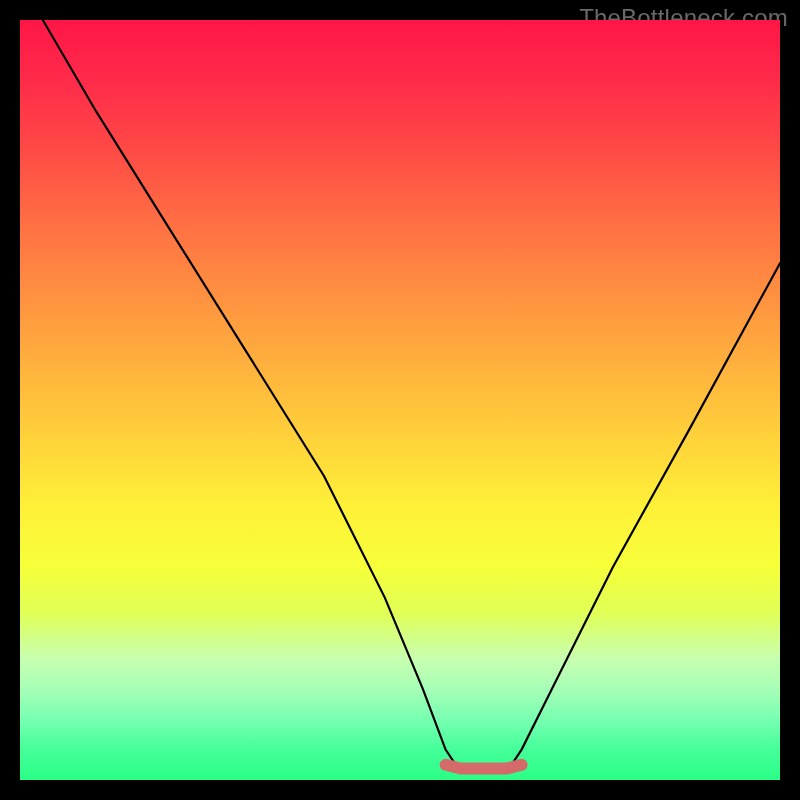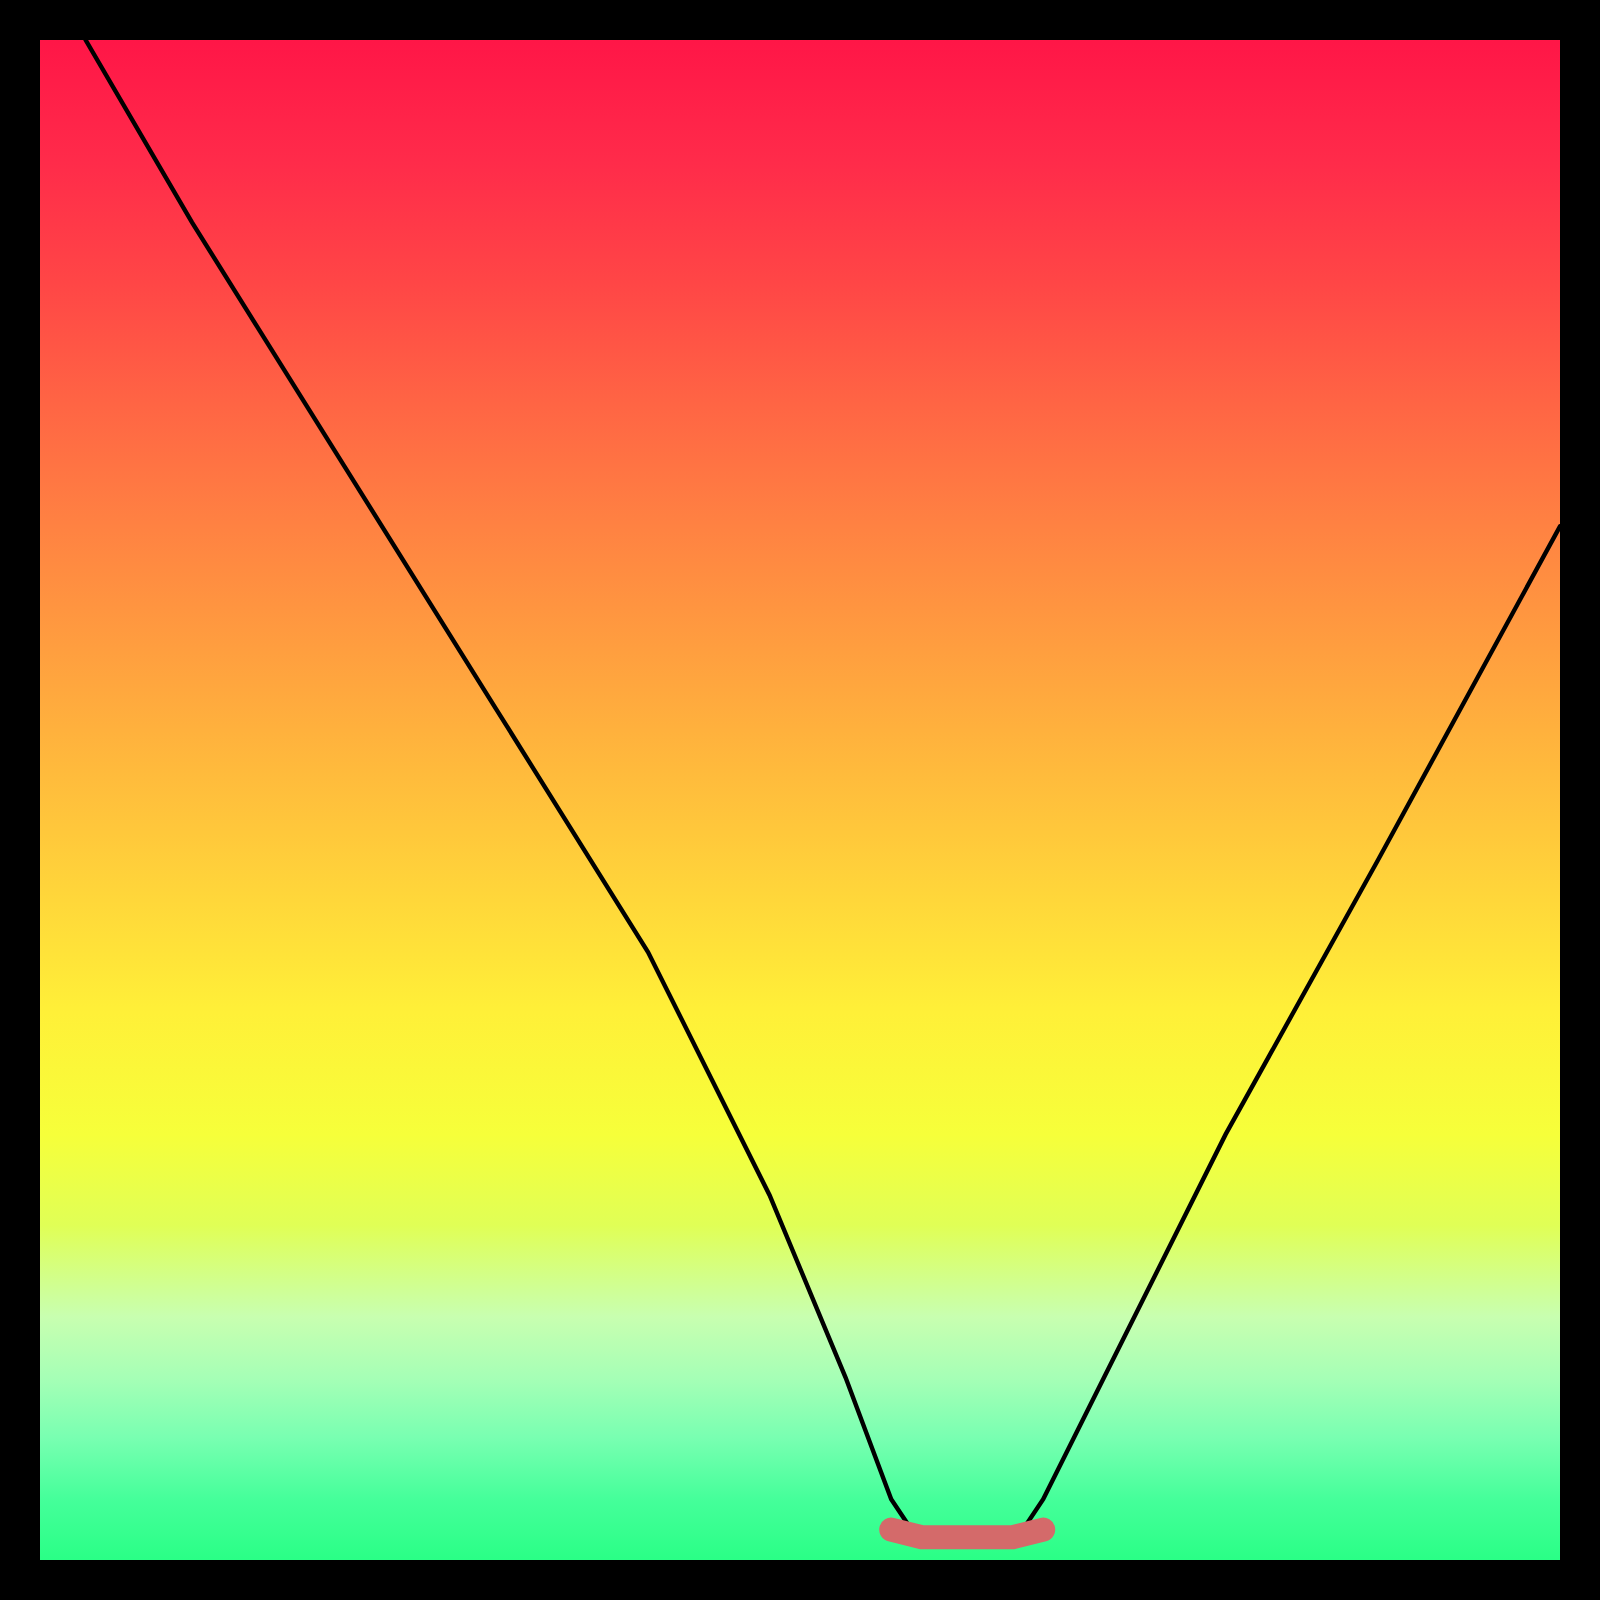--- a/index.html
+++ b/index.html
@@ -60,20 +60,21 @@
     font-size: 24px;
     letter-spacing: 0.2px;
     user-select: none;
   }
 </style>
 </head>
 <body>
 
 <div class="frame">
 
+  <div class="watermark">TheBottleneck.com</div>
 
   <div class="plot">
     <svg class="curve" viewBox="0 0 760 760" preserveAspectRatio="none">
       <path fill="none" stroke="#000" stroke-width="2.2" stroke-linecap="round" d="M22.8 0.0 L76.0 91.2 L152.0 212.8 L228.0 334.4 L304.0 456.0 L364.8 577.6 L402.8 668.8 L425.6 729.6 L440.8 752.4 L456.0 752.4 L486.4 752.4 L501.6 729.6 L532.0 668.8 L592.8 547.2 L668.8 410.4 L760.0 243.2"></path>
       <path fill="none" stroke="#d46a6a" stroke-width="12" stroke-linecap="round" d="M425.6 744.8 L440.8 748.6 L456.0 748.6 L471.2 748.6 L486.4 748.6 L501.6 744.8"></path>
     </svg>
   </div>
 
 </div>
 

